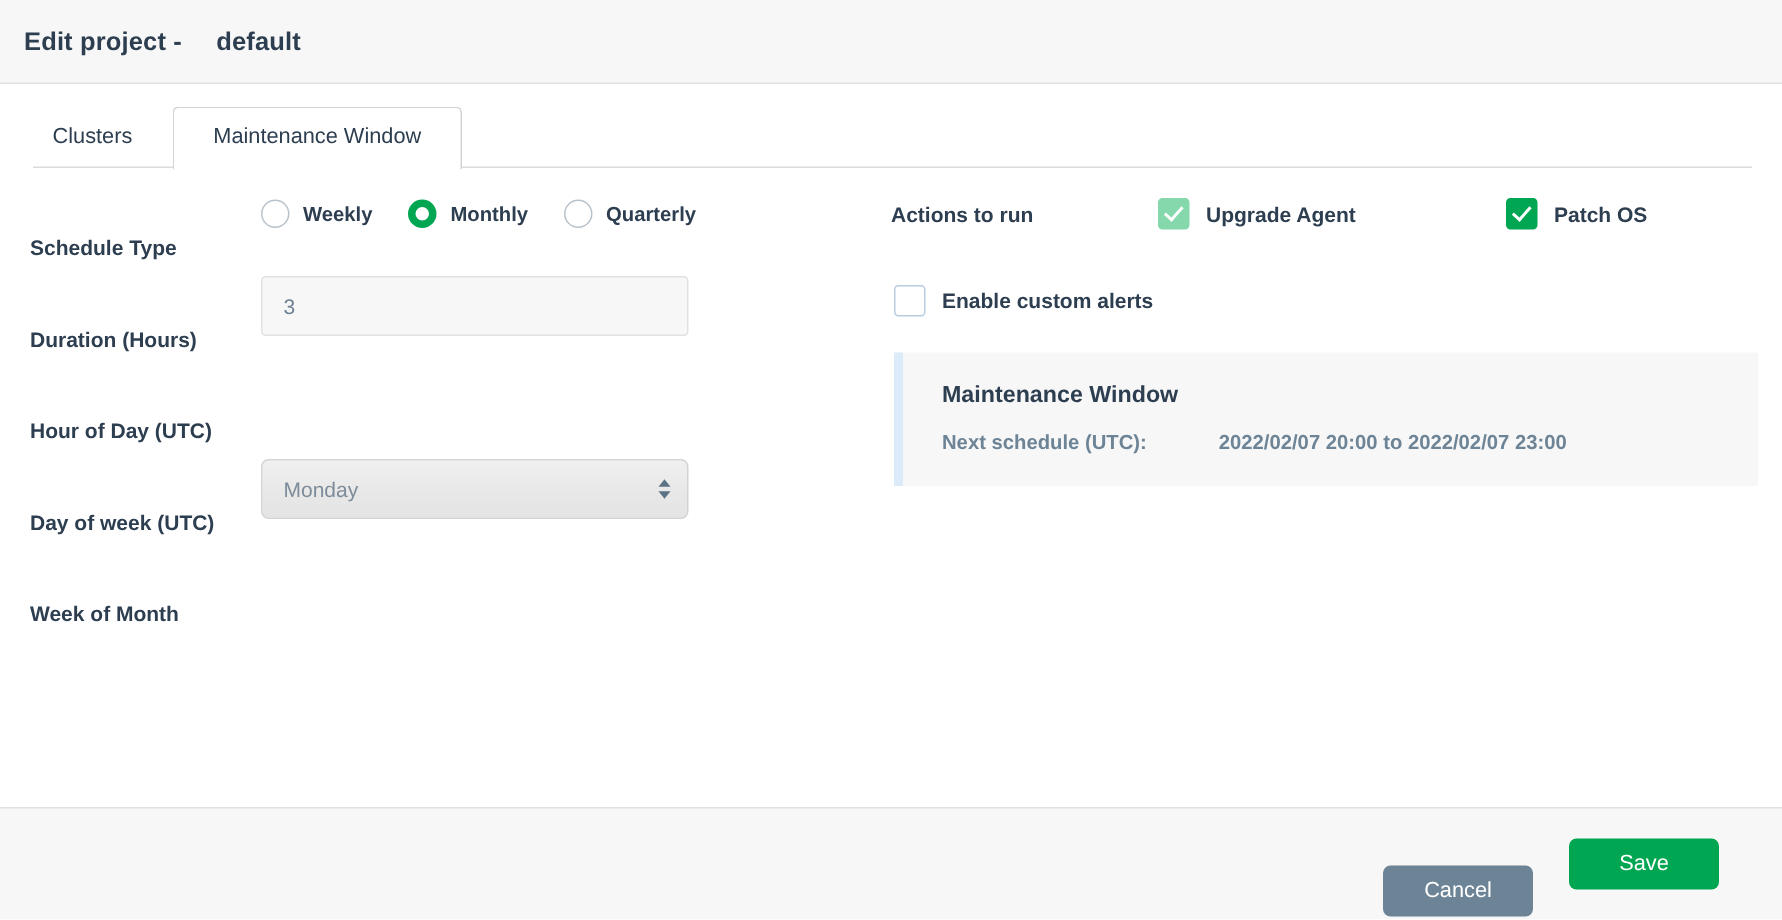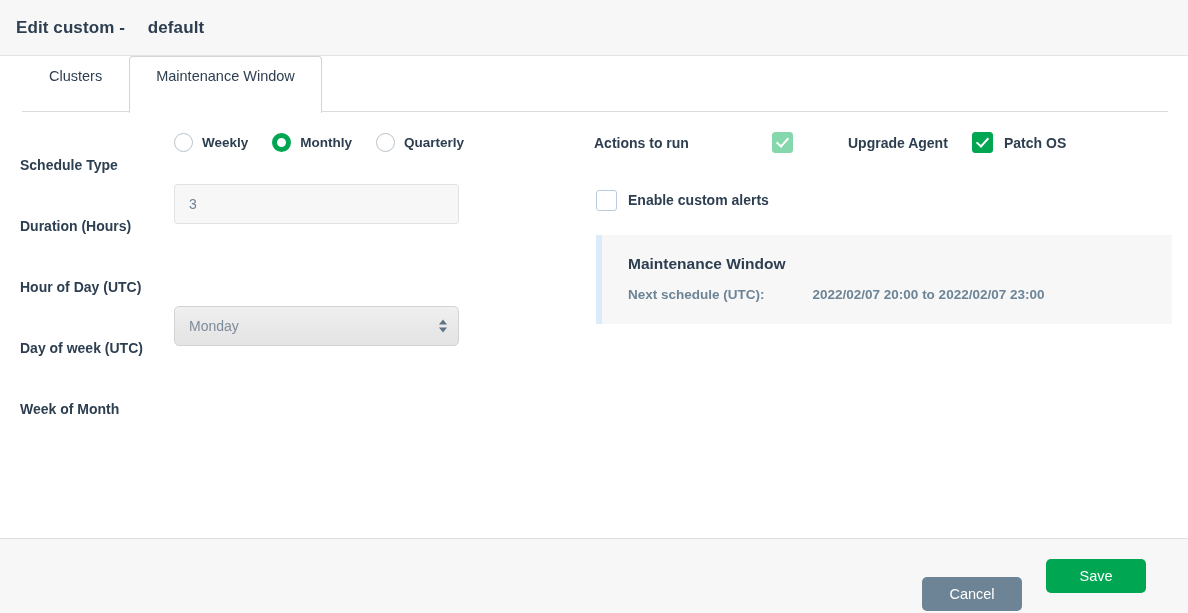--- a/index.html
+++ b/index.html
@@ -34,23 +34,24 @@
   }
   .header-title .proj-name {
     margin-left: 18px;
     font-weight: bold;
   }
 
   
   .tabbar {
     position: relative;
     height: 56px;
-    padding-left: 22px;
-    box-sizing: border-box;
-    display: flex;
+    padding-left: 8px;
+    box-sizing: border-box;
+    display: flex;
+    align-items: flex-end;
   }
   .tabbar::after {
     content: "";
     position: absolute;
     left: 22px;
     right: 20px;
     bottom: 0;
     height: 1px;
     background: #dcdcdc;
   }
@@ -216,21 +217,21 @@
     width: 178px;
     font-size: 14px;
     font-weight: bold;
     color: #2d3e50;
   }
   .chk-item {
     display: flex;
     align-items: center;
     cursor: pointer;
   }
-  .chk-item.slot-a { width: 200px; gap: 44px; }
+  .chk-item.slot-a { width: 232px; }
   .chk {
     width: 21px;
     height: 21px;
     box-sizing: border-box;
     border-radius: 3px;
     flex: none;
     position: relative;
     background: #ffffff;
     border: 1.6px solid #b9cbe0;
   }
@@ -330,21 +331,21 @@
   }
   .btn-save {
     background: #00a651;
   }
 </style>
 </head>
 <body>
 
 <div class="header">
   <div class="header-title">
-    <span>Edit custom -</span>
+    <span>Edit project -</span>
     <span class="proj-name">default</span>
   </div>
 </div>
 
 <div class="tabbar">
   <div class="tab">
     <span>Clusters</span>
   </div>
   <div class="tab active">
     <span>Maintenance Window</span>

